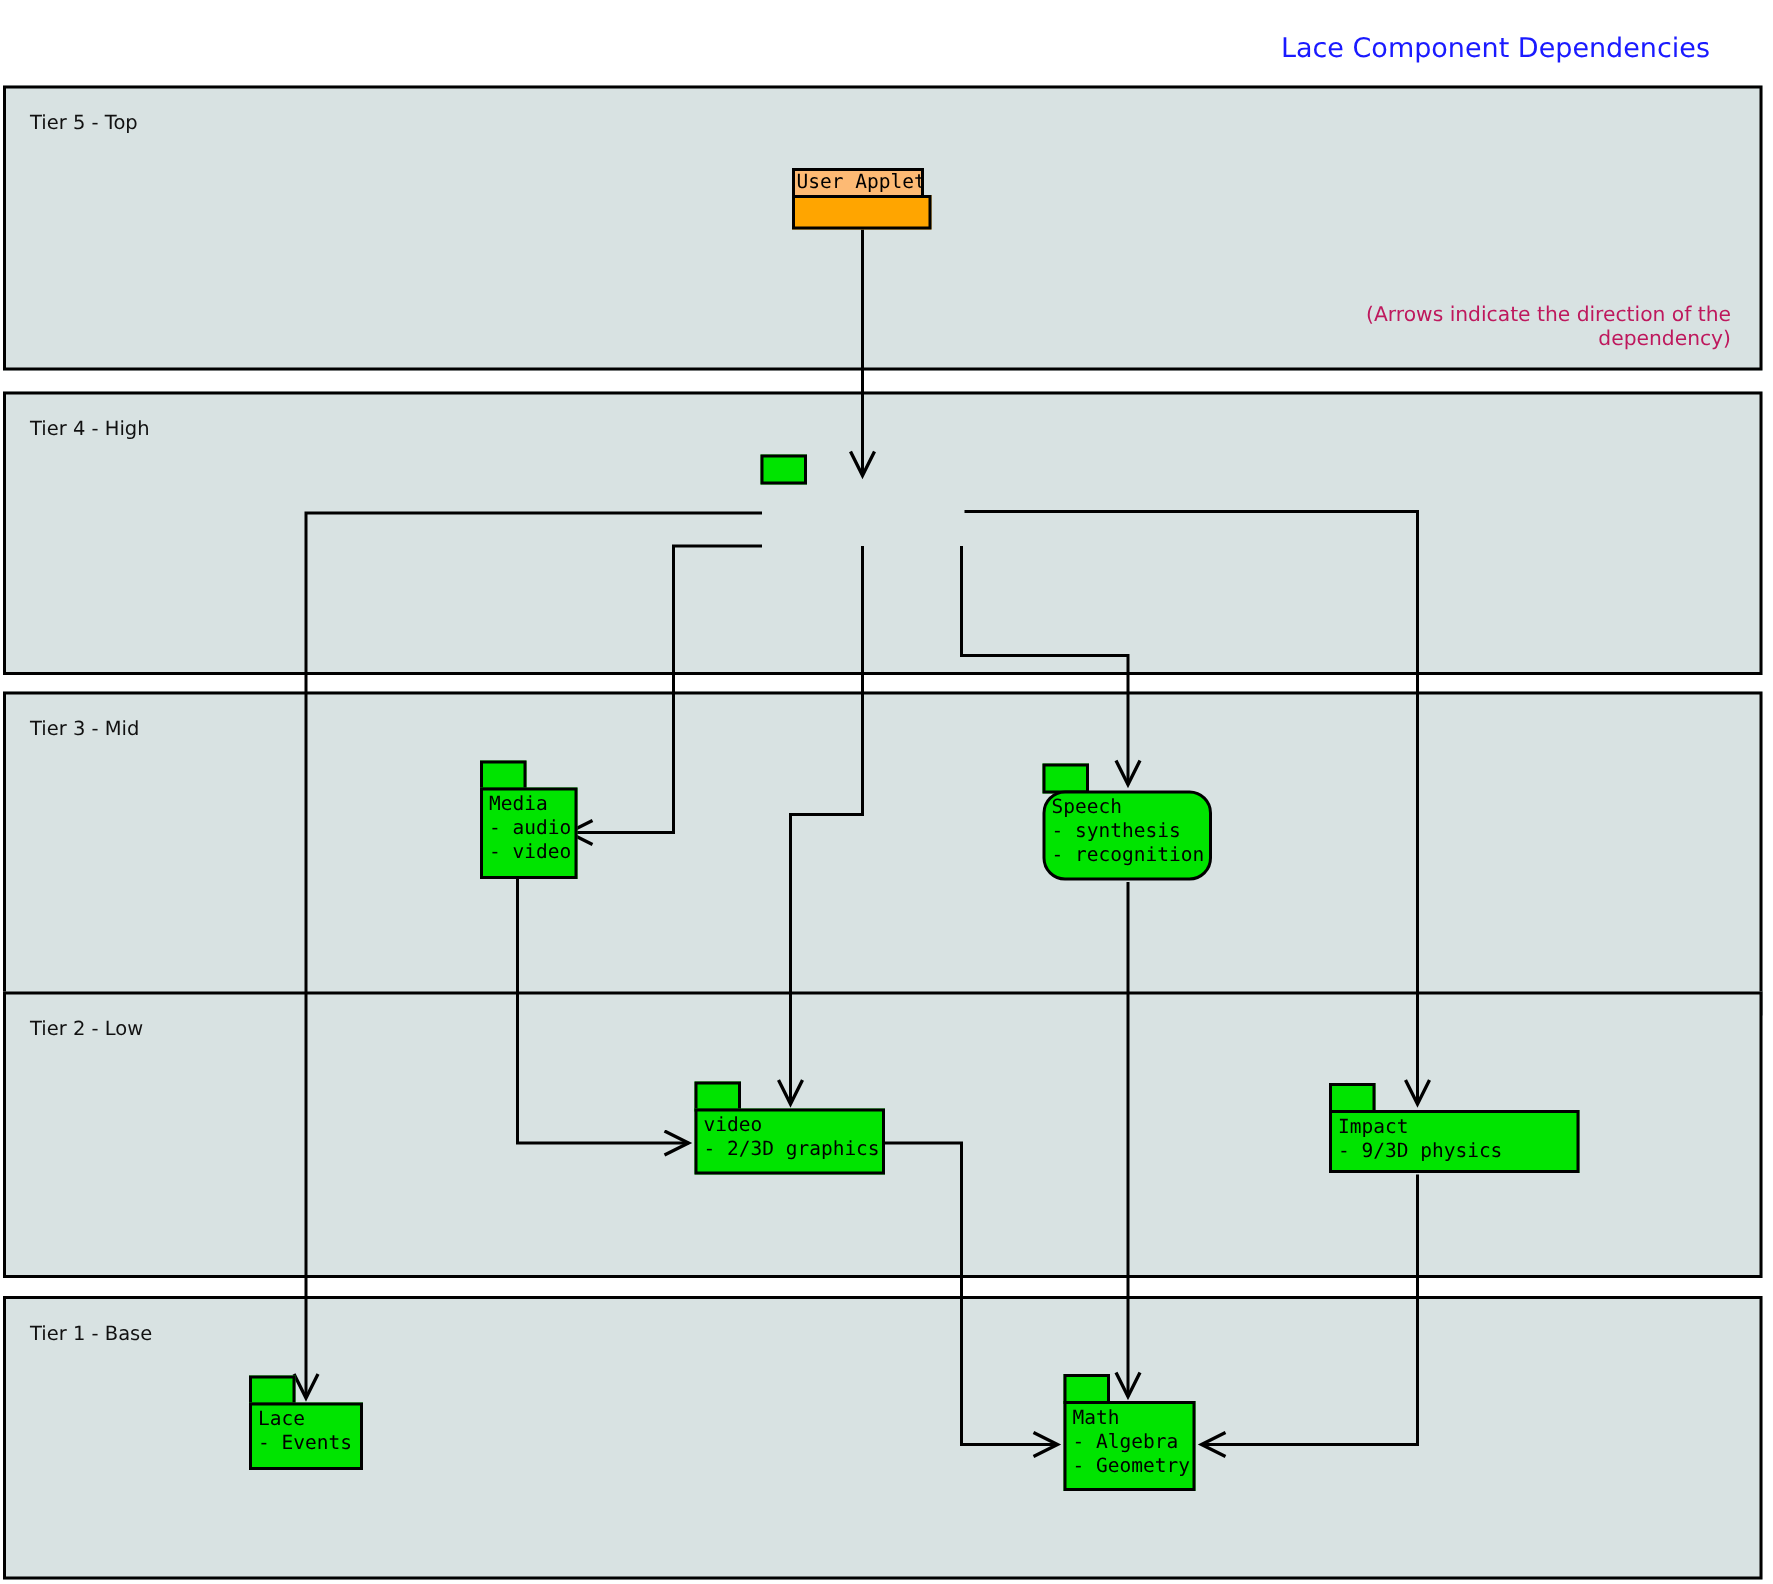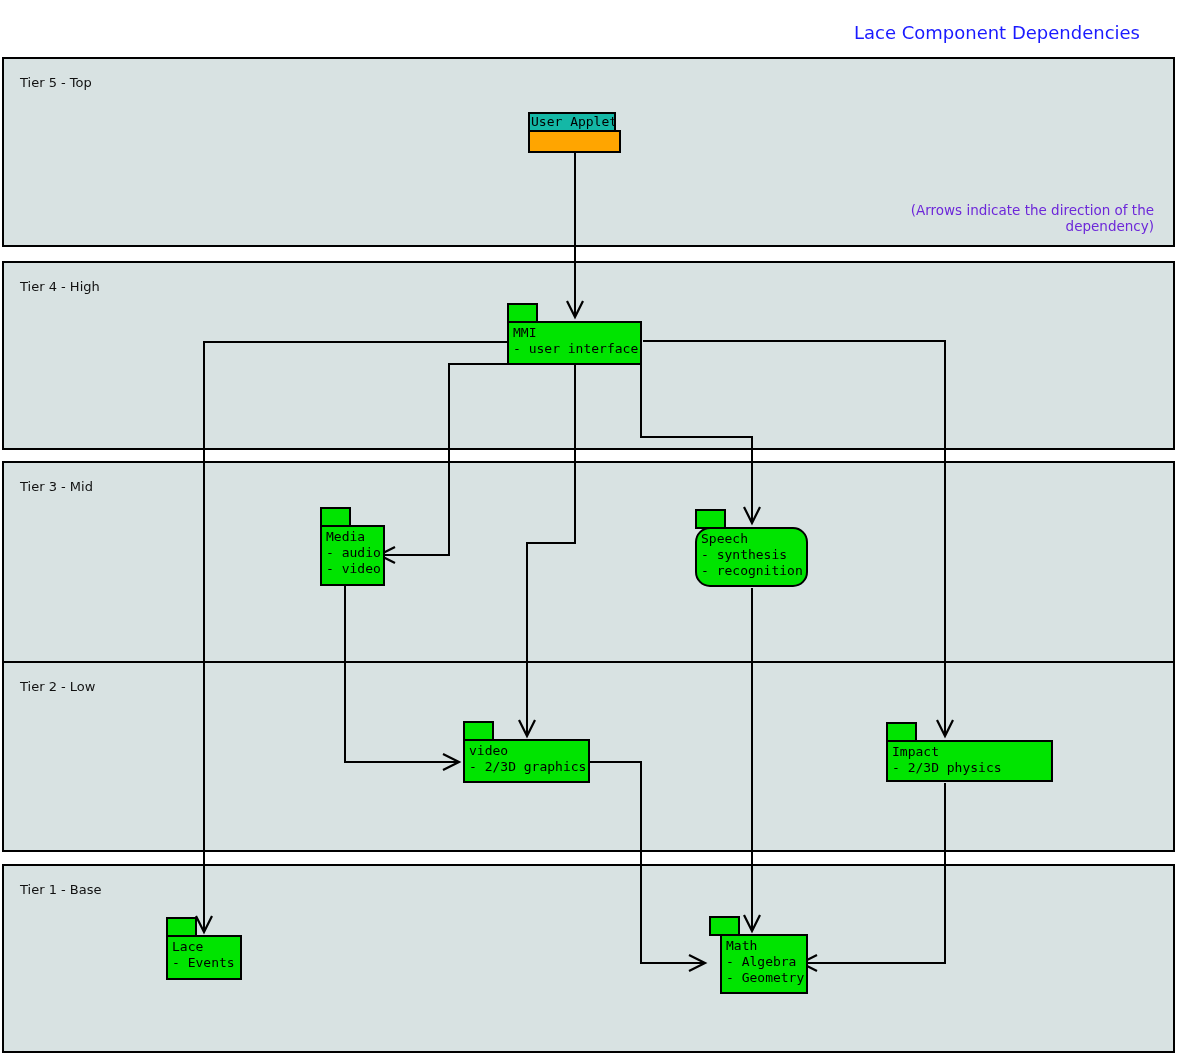--- a/index.html
+++ b/index.html
@@ -20,21 +20,21 @@
     position:absolute; top:16px; left:16px; font-size:13px; color:#111;
   }
   .t5 { top:57px;  height:190px; }
   .t4 { top:261px; height:189px; }
   .t3 { top:461px; height:216px; }
   .t2 { top:661px; height:191px; }
   .t1 { top:864px; height:189px; }
 
   .annotation {
     position:absolute; top:202px; left:822px; width:332px; text-align:right;
-    font-size:13.5px; color:#6d28d9;
+    font-size:13.5px; color:#be185d;
   }
 
   svg.edges { position:absolute; top:0; left:0; pointer-events:none; }
 
   .component { position:absolute; font-family:"DejaVu Sans Mono", "Liberation Mono", monospace; }
   .tab {
     position:absolute; top:0; left:0; width:31px; height:20px;
     background:#00e400; border:2px solid #000; box-sizing:border-box;
   }
   .cbody {
@@ -49,25 +49,25 @@
   .comp-media  .cbody { height:61px; }
   .comp-speech { left:695px; top:509px; width:113px; height:78px; }
   .comp-speech .cbody { height:60px;border-radius:15px; }
   .comp-opengl { left:463px; top:721px; width:127px; height:62px; }
   .comp-opengl .cbody { height:44px; }
   .comp-impact { left:886px; top:722px; width:120px; height:60px;padding-left:47px; }
   .comp-impact .cbody { height:42px; }
   .comp-lace   { left:166px; top:917px; width:76px;  height:63px; }
   .comp-lace   .cbody { height:45px; }
   .comp-math   { left:709px; top:916px; width:88px;  height:78px; }
-  .comp-math   .cbody { height:60px;margin-left:11px; }
+  .comp-math   .cbody { height:60px; }
 
   .applet-name {
     position:absolute; left:528px; top:112px; width:88px; height:20px;
-    background:#14b8a6; border:2px solid #000; box-sizing:border-box;
+    background:#fdba74; border:2px solid #000; box-sizing:border-box;
     font-family:"DejaVu Sans Mono", "Liberation Mono", monospace;
     font-size:13px; line-height:15px; padding-left:1px; white-space:nowrap;
   }
   .applet-body {
     position:absolute; left:528px; top:130px; width:93px; height:23px;
     background:#ffa500; border:2px solid #000; box-sizing:border-box;
   }
 </style>
 </head>
 <body>
@@ -112,24 +112,20 @@
       <polyline marker-end="url(#arrowhead)" points="590,762 641,762 641,963 705,963"></polyline>
       <polyline marker-end="url(#arrowhead)" points="945,783 945,963 801,963"></polyline>
     </g>
   </svg>
 
   <div class="applet-name">User Applet</div>
   <div class="applet-body"></div>
 
   <div class="component comp-mmi">
     <div class="tab"></div>
-    <div class="cbody">
-      <div>MMI</div>
-      <div>- user interface</div>
-    </div>
   </div>
 
   <div class="component comp-media">
     <div class="tab"></div>
     <div class="cbody">
       <div>Media</div>
       <div>- audio</div>
       <div>- video</div>
     </div>
   </div>
@@ -148,21 +144,21 @@
     <div class="cbody">
       <div>video</div>
       <div>- 2/3D graphics</div>
     </div>
   </div>
 
   <div class="component comp-impact">
     <div class="tab"></div>
     <div class="cbody">
       <div>Impact</div>
-      <div>- 2/3D physics</div>
+      <div>- 9/3D physics</div>
     </div>
   </div>
 
   <div class="component comp-lace">
     <div class="tab"></div>
     <div class="cbody">
       <div>Lace</div>
       <div>- Events</div>
     </div>
   </div>

